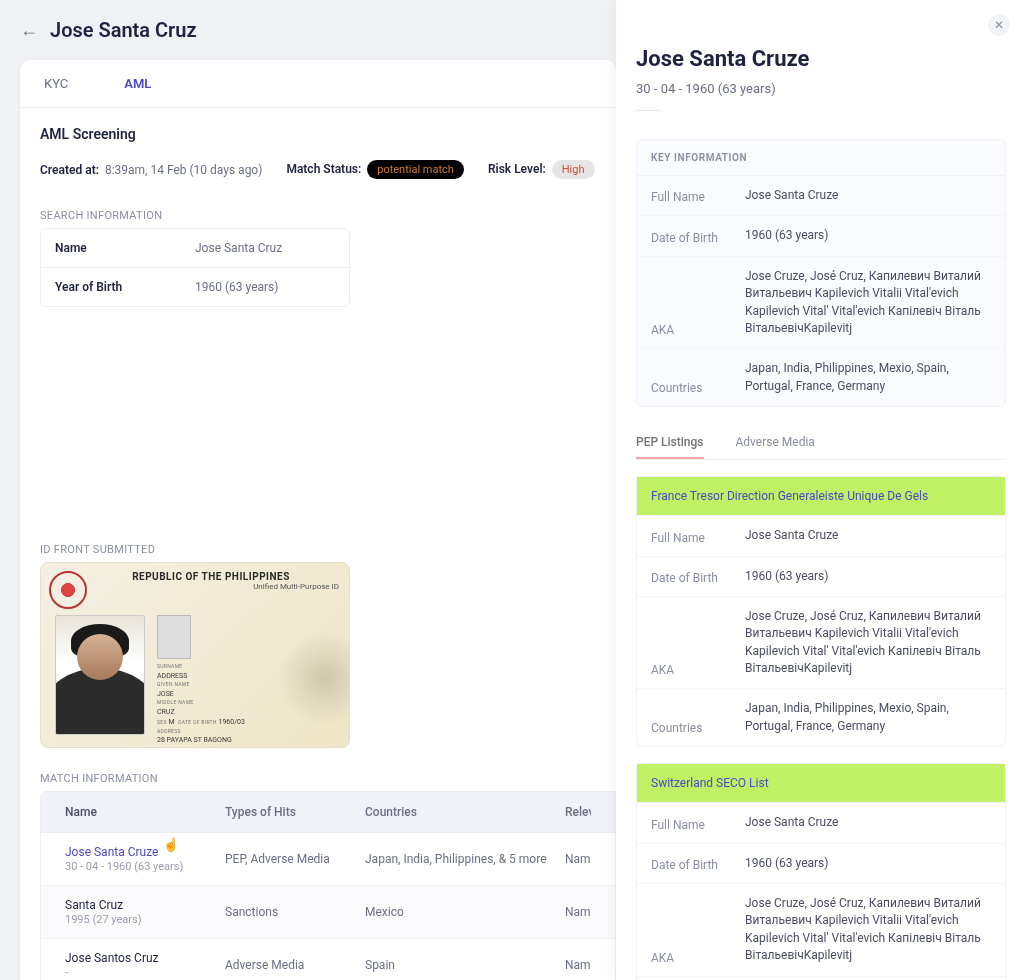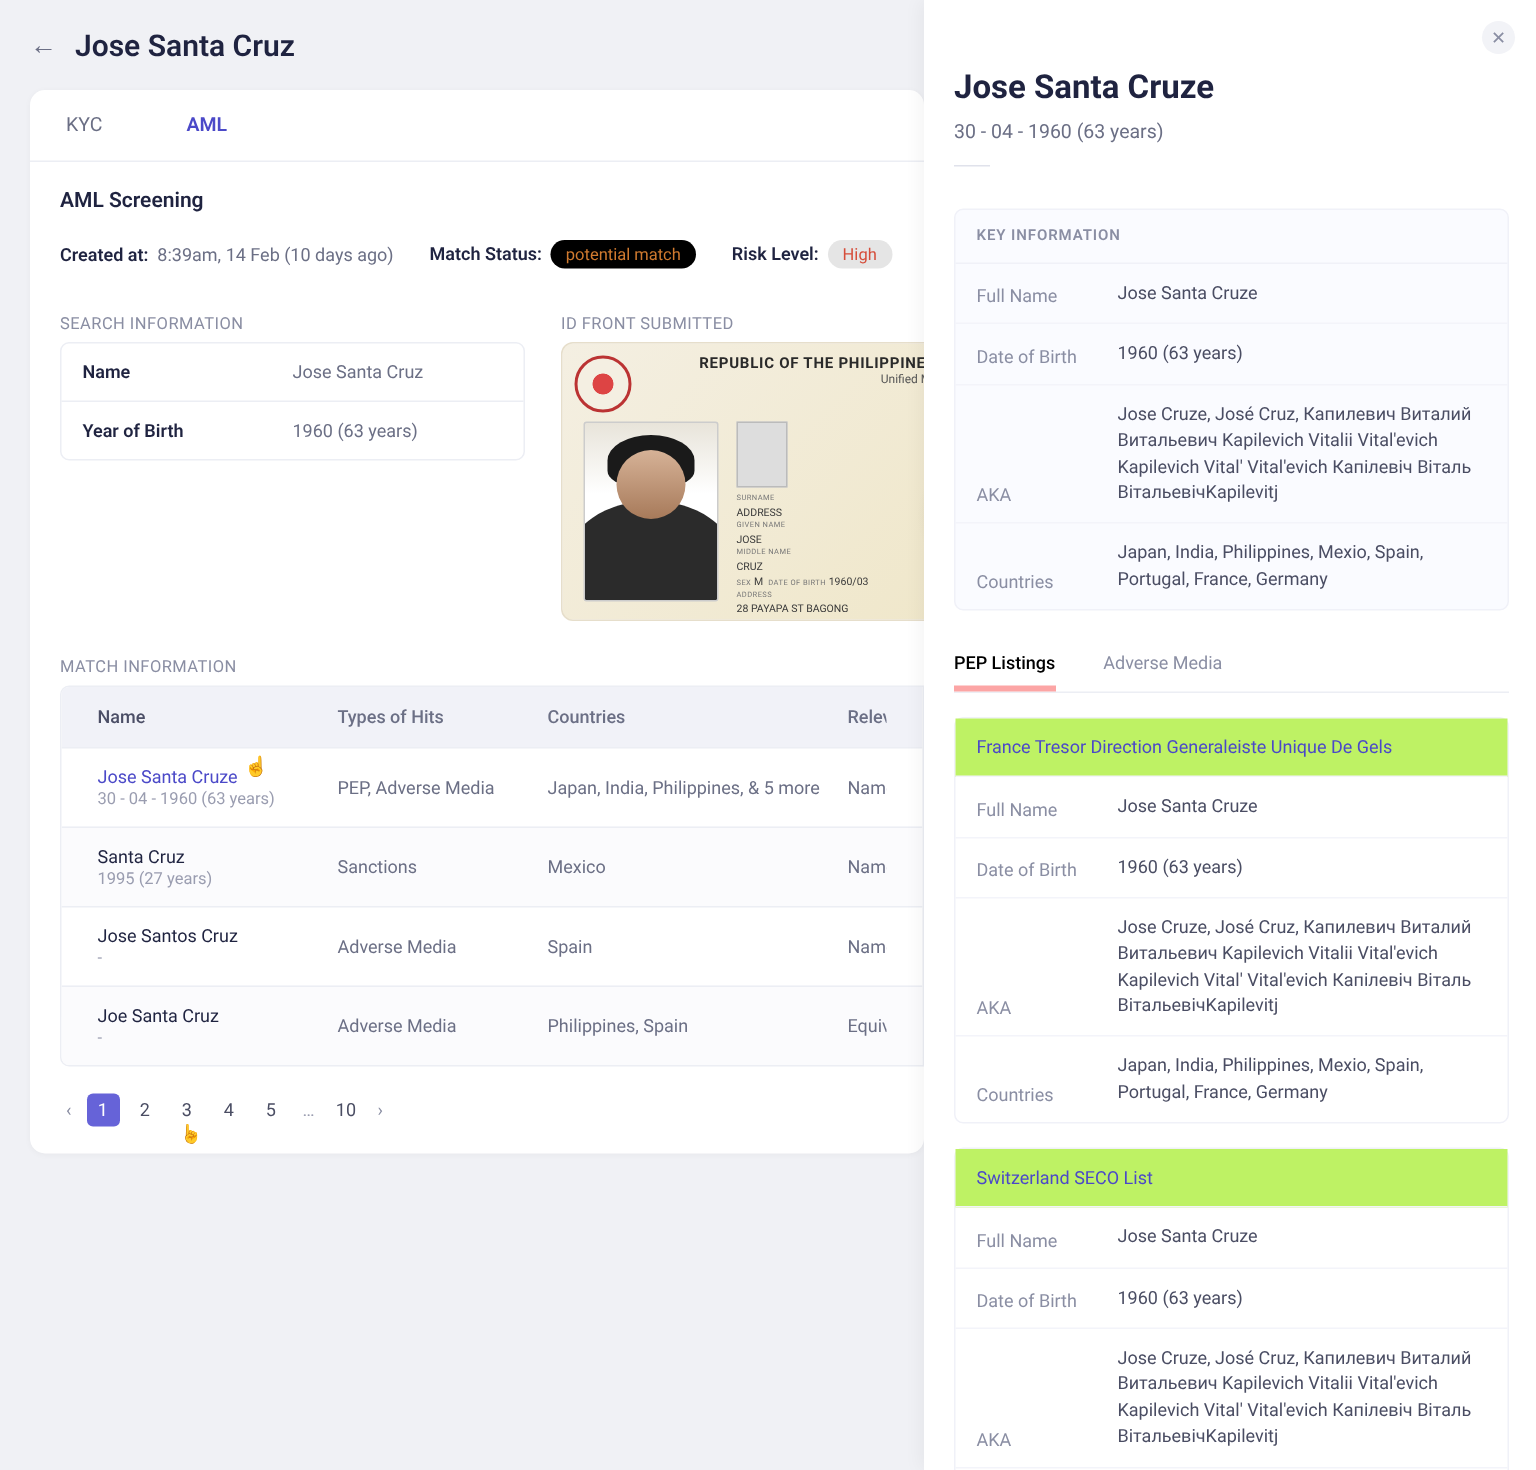--- a/index.html
+++ b/index.html
@@ -57,21 +57,21 @@
 .badge {
   display: inline-block;
   padding: 3px 10px;
   border-radius: 12px;
   font-size: 11px;
 }
 .badge-orange { background: #000000; color: #d07a2f; }
 .badge-red { background: #e5e5e5; color: #d64d3a; }
 
 .sub-label { font-size: 11px; letter-spacing: 0.3px; color: #8a8ea3; padding: 6px 20px; }
-.cols { display: flex; gap: 24px; padding: 6px 20px 18px; align-items: flex-start; }
+.cols { display: flex; gap: 24px; padding: 6px 20px 18px; align-items: flex-start; flex-direction: column; }
 
 .info-table {
   border: 1px solid #eceef4;
   border-radius: 6px;
   width: 310px;
   font-size: 12px;
 }
 .info-table .row { display: flex; padding: 12px 14px; }
 .info-table .row + .row { border-top: 1px solid #eceef4; }
 .info-table .k { flex: 0 0 140px; color: #1f2340; font-weight: 600; }
@@ -174,21 +174,21 @@
 
 .key-block { background: #fafbff; border: 1px solid #f0f1f8; border-radius: 6px; margin-top: 8px; }
 .key-head { font-size: 10px; letter-spacing: 0.6px; color: #8a8ea3; padding: 12px 14px; border-bottom: 1px solid #f0f1f8; font-weight:600;}
 .key-row { display: flex; padding: 11px 14px; font-size: 12px; align-items: flex-end; }
 .key-row + .key-row { border-top: 1px solid #f3f4fa; }
 .key-row .k { flex: 0 0 94px; color: #8a8ea3; }
 .key-row .v { flex: 1; color: #4a4d63; line-height: 1.45;}
 
 .side-tabs { display:flex; gap: 32px; margin-top: 20px; font-size: 12px; border-bottom: 1px solid #eceef4;}
 .side-tab { padding: 8px 0; color:#8a8ea3; cursor:pointer;}
-.side-tab.active { color:#000000; border-bottom:4px solid #fca5a5; font-weight:500;}
+.side-tab.active { color:#737373; border-bottom:2px solid #fca5a5; font-weight:500;}
 
 .listing { border: 1px solid #f0f1f8; border-radius: 6px; margin-top: 16px; }
 .listing-head { color: #4b49c8; font-size: 12px; padding: 12px 14px; border-bottom:1px solid #f3f4fa; background:#bef264;}
 </style>
 </head>
 <body>
 
 <div class="wrap">
 
   <div class="main">

